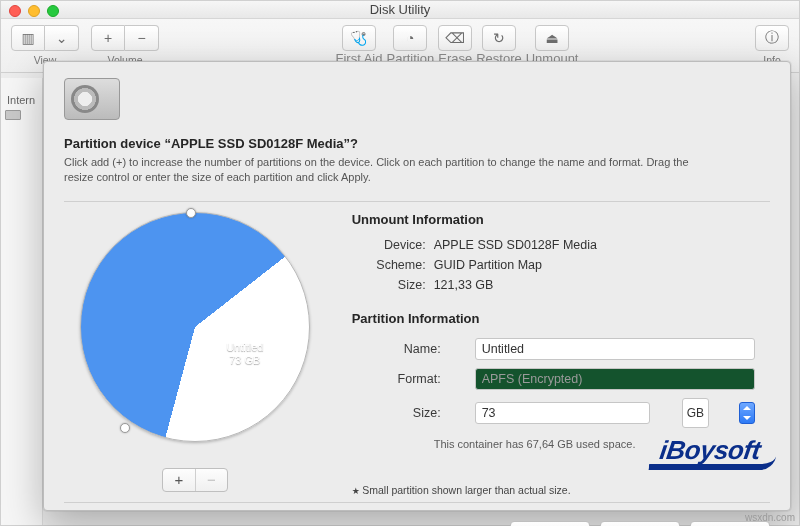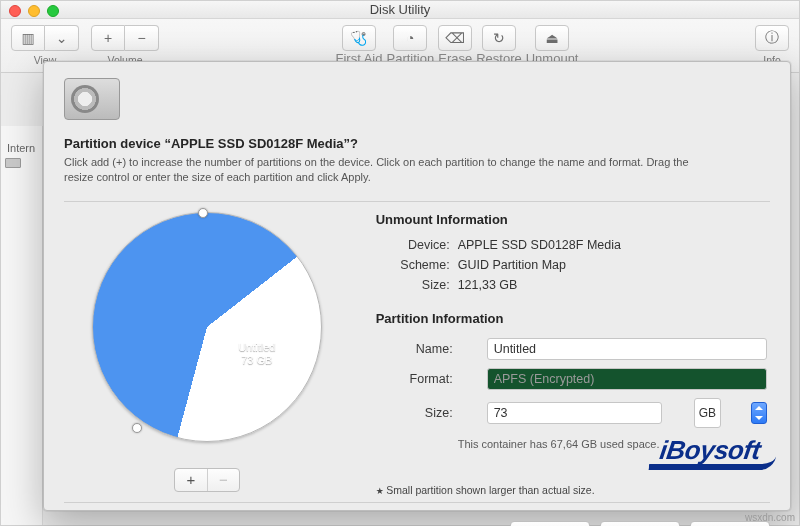--- a/index.html
+++ b/index.html
@@ -65,21 +65,20 @@
   .tbgroup .lbl { font-size:10.5px; margin-top:3px; color:#7a7a7a; }
   .toolbar .spacer { flex:1; }
   .centergroup { display:flex; gap:0; }
   .centergroup .one { display:flex; flex-direction:column; align-items:center; margin:0 2px; }
 
   
   .sidebar {
     position:absolute; left:0; top:77px; width:42px; bottom:0;
     background:#f6f6f6; border-right:1px solid #dcdcdc;
     padding-top:16px;
-    margin-top:48px;
   }
   .sidebar .header { font-size:11px; color:#666; padding-left:6px; }
   .sidebar .item {
     display:flex; align-items:center; gap:4px;
     padding:4px 4px; font-size:11px; color:#555;
   }
   .sidebar .diskicon {
     width:16px; height:10px; background:#c9c9c9; border:1px solid #9a9a9a; border-radius:1px;
   }
 
@@ -164,21 +163,21 @@
   .addremove button + button { border-left:1px solid #cfcfcf; }
   .addremove button[disabled]{ color:#bdbdbd; }
 
   
   .info-col { flex:1; display:flex; flex-direction:column; font-size:12.5px; }
   .info-col h3 { font-size:13px; font-weight:600; margin-bottom:8px; color:#262626; }
   .kv { display:flex; margin:3px 0; }
   .kv .k { width:74px; text-align:right; color:#3a3a3a; margin-right:8px; }
   .kv .v { color:#333; }
   .info-spacer { height:16px; }
-  .field-row { display:flex; align-items:center; margin:4px 3px;gap:26px; }
+  .field-row { display:flex; align-items:center; margin:4px 15px;gap:26px; }
   .field-row .k { width:74px; text-align:right; margin-right:8px; color:#3a3a3a; }
   .txt {
     flex:1; height:22px; border:1px solid #c6c6c6; border-radius:3px;
     background:#fff; padding:2px 6px; font-size:12.5px; color:#333;
   }
   .txt[disabled]{ background:#14532d; color:#9a9a9a; }
   .size-row .txt { flex:0 0 58px; text-align:left; }
   .unitselect {
     height:30px; border:1px solid #c6c6c6; border-radius:3px;
     background:#fff; font-size:12px; padding:0 4px; color:#333;

